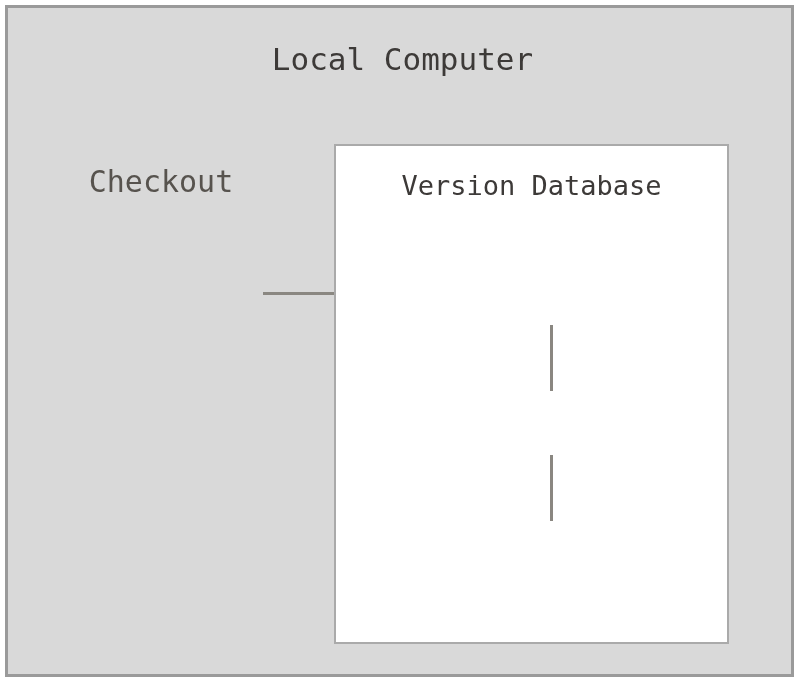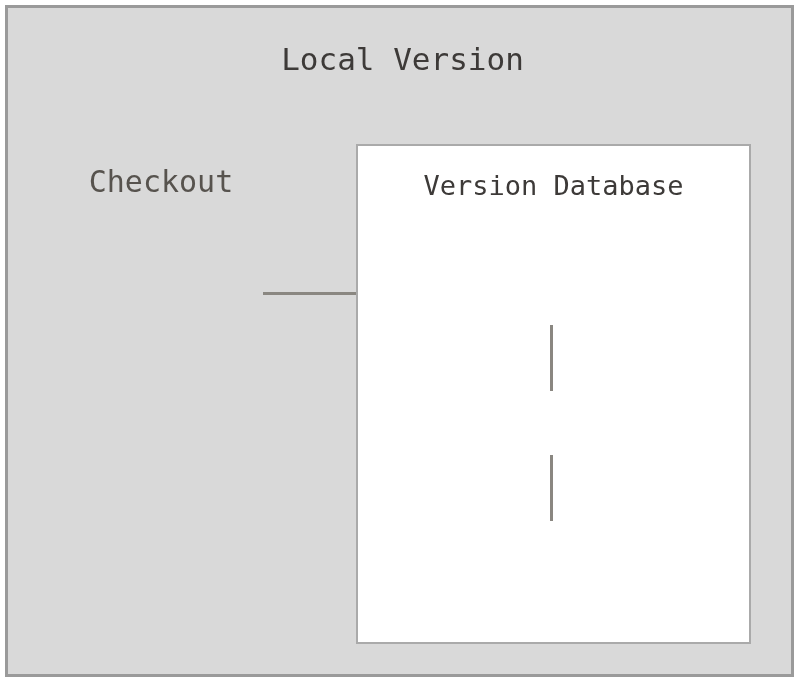--- a/index.html
+++ b/index.html
@@ -58,21 +58,21 @@
     font-family: "DejaVu Sans Mono", monospace;
     font-size: 30px;
     line-height: 34px;
     color: #57534e;
     white-space: pre;
   }
 
   
   #version-database-box {
     position: absolute;
-    left: 348px;
+    left: 326px;
     top: 136px;
     width: 395px;
     height: 500px;
     box-sizing: border-box;
     background: #ffffff;
     border: 2px solid #aaaaaa;
   }
 
   #version-database-title {
     position: absolute;
@@ -146,21 +146,21 @@
     height: 66px;
   }
 </style>
 </head>
 <body>
 
 <div id="diagram-root">
 
   <div id="local-computer-frame">
 
-    <div id="local-computer-title">Local Version</div>
+    <div id="local-computer-title">Local Computer</div>
 
     <div id="checkout-label">Checkout</div>
 
 
     <div class="connector horizontal" id="connector-file-to-v3"></div>
 
     <div id="version-database-box">
 
       <div id="version-database-title">Version Database</div>
 

